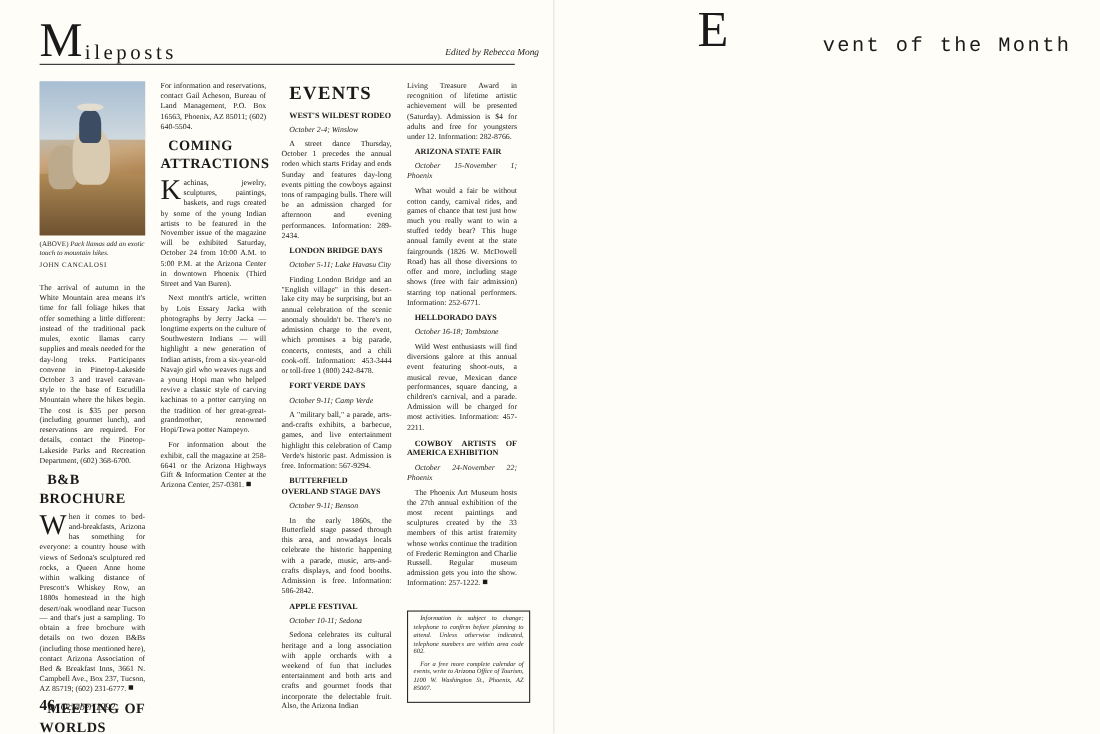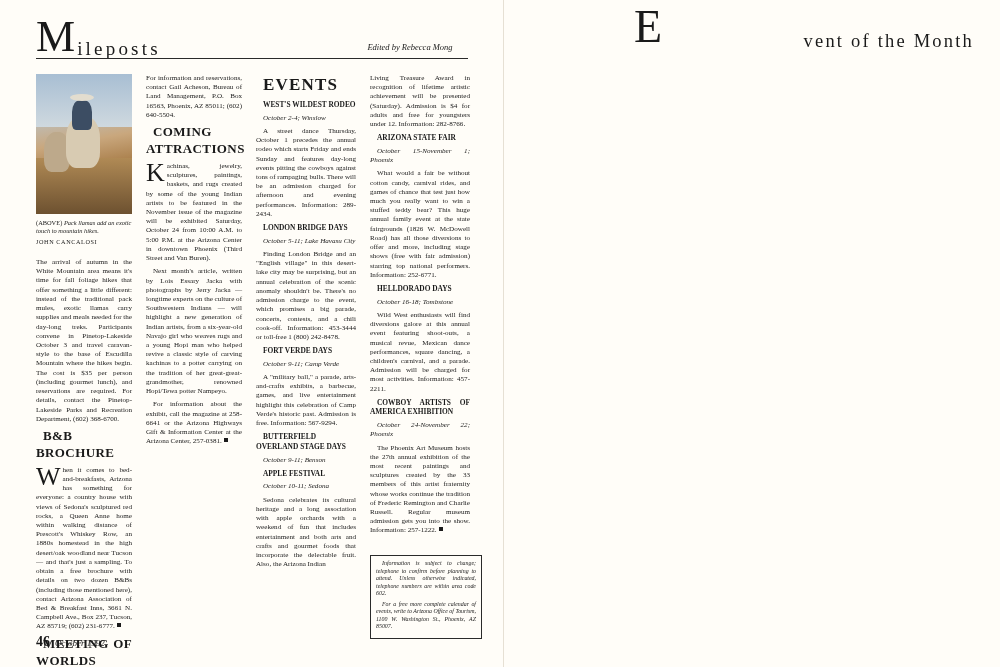--- a/index.html
+++ b/index.html
@@ -22,27 +22,27 @@
     float:left;margin-right:2px;margin-top:-6px;
   }
   .masthead-word{
     font-size:19px;letter-spacing:3.2px;
     padding-top:12px;text-transform:none;
   }
   .rule{border:0;border-top:1px solid #2a2a2a;margin:0;}
   .hdr-rule-left{position:absolute;top:58px;left:36px;width:432px;}
   .edited-by{
     position:absolute;top:42px;left:330px;width:160px;
-    font-size:8.5px;font-style:italic;text-align:center;
+    font-size:8.5px;font-style:italic;text-align:right;
   }
   .evt-head{position:absolute;top:18px;right:26px;text-align:right;width:340px;}
   .drop-e{
     font-size:46px;line-height:34px;float:left;margin-right:2px;margin-top:-8px;
   }
-  .evt-word{font-size:18.5px;letter-spacing:2.2px;padding-top:13px;text-align:right;}
+  .evt-word{font-size:18.5px;letter-spacing:2.2px;padding-top:13px;text-align:right;font-family:Liberation Mono, monospace;}
 
   
   .col{position:absolute;font-size:7.1px;line-height:1.30;text-align:justify;}
   .col p{margin:0 0 4px 0;text-indent:7px;}
   .col p.noind{text-indent:0;}
   .sechead{
     font-size:13px;font-weight:bold;letter-spacing:.4px;margin:7px 0 2px 0;
     text-indent:0;
   }
   .subhead{font-size:7.4px;font-weight:bold;margin:6px 0 0 0;text-indent:0;}
@@ -161,20 +161,21 @@
       <p class="subhead">LONDON BRIDGE DAYS</p>
       <p class="dateline">October 5-11; Lake Havasu City</p>
       <p>Finding London Bridge and an "English village" in this desert-lake city may be surprising, but an annual celebration of the scenic anomaly shouldn't be. There's no admission charge to the event, which promises a big parade, concerts, contests, and a chili cook-off. Information: 453-3444 or toll-free 1 (800) 242-8478.</p>
 
       <p class="subhead">FORT VERDE DAYS</p>
       <p class="dateline">October 9-11; Camp Verde</p>
       <p>A "military ball," a parade, arts-and-crafts exhibits, a barbecue, games, and live entertainment highlight this celebration of Camp Verde's historic past. Admission is free. Information: 567-9294.</p>
 
       <p class="subhead">BUTTERFIELD OVERLAND STAGE DAYS</p>
       <p class="dateline">October 9-11; Benson</p>
+      <p>In the early 1860s, the Butterfield stage passed through this area, and nowadays locals celebrate the historic happening with a parade, music, arts-and-crafts displays, and food booths. Admission is free. Information: 586-2842.</p>
 
       <p class="subhead">APPLE FESTIVAL</p>
       <p class="dateline">October 10-11; Sedona</p>
       <p>Sedona celebrates its cultural heritage and a long association with apple orchards with a weekend of fun that includes entertainment and both arts and crafts and gourmet foods that incorporate the delectable fruit. Also, the Arizona Indian</p>
     </div>
 
     <div class="col" id="col-l4">
       <p class="noind">Living Treasure Award in recognition of lifetime artistic achievement will be presented (Saturday). Admission is $4 for adults and free for youngsters under 12. Information: 282-8766.</p>
 
       <p class="subhead">ARIZONA STATE FAIR</p>

